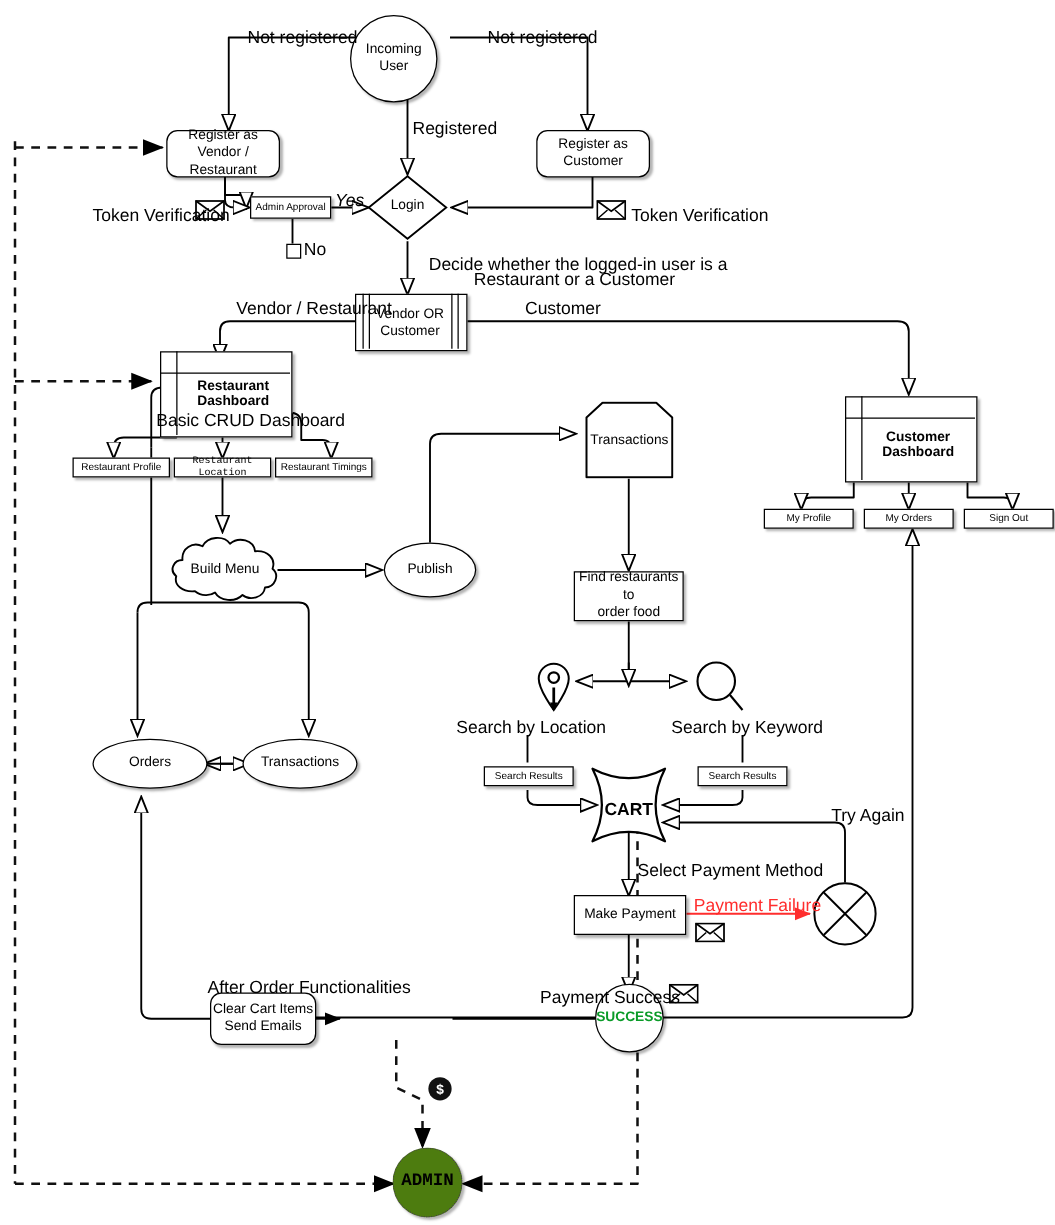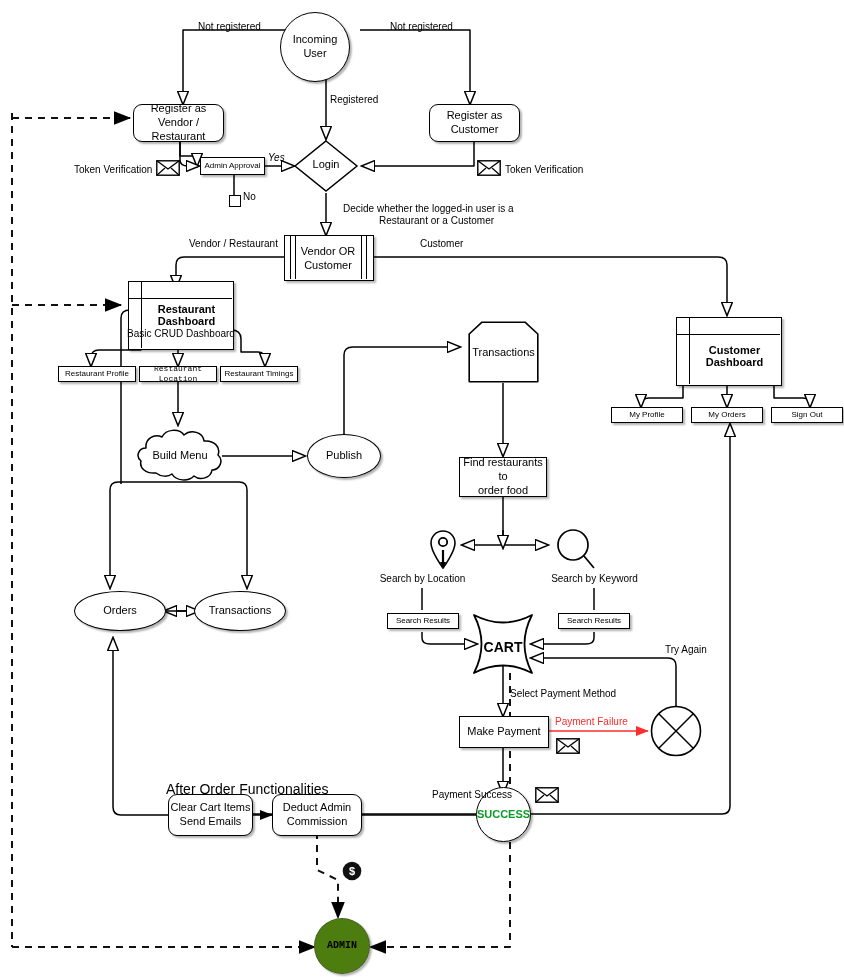--- a/index.html
+++ b/index.html
@@ -10,21 +10,21 @@
         justify-content:center;text-align:center;color:#000;line-height:1.25;}
   .lbl{position:absolute;color:#000;white-space:nowrap;line-height:1.25;text-align:center;}
   .sh{box-shadow:2px 2px 2px rgba(0,0,0,.30);}
   .rect{border:1.4px solid #000;background:#fff;}
   .rrect{border:1.4px solid #000;background:#fff;border-radius:9px;}
   .thin{border:1.1px solid #000;background:#fff;}
   .circle{border:1.6px solid #000;border-radius:50%;background:#fff;}
   .ellipse{border:1.5px solid #000;border-radius:50%;background:#fff;}
   .dotcircle{border:1.4px dotted #444;border-radius:50%;background:#4d7c0f;font-family:Liberation Mono, monospace;}
   .bold{font-weight:bold;}
-  .f11{font-size:11px;}.f10{font-size:10px;}.f9{font-size:14px;}.f8{font-size:8px;}
+  .f11{font-size:11px;}.f10{font-size:14px;}.f9{font-size:14px;}.f8{font-size:8px;}
   .env{position:absolute;}
 </style>
 </head>
 <body>
 
 <div id="canvas">
 
   <svg id="wires" viewBox="0 0 844 980">
     <defs>
       <marker id="oarrow" markerWidth="10" markerHeight="8" refX="8.5" refY="4" orient="auto">
@@ -328,24 +328,20 @@
       <circle cx="26" cy="26" r="24.5" fill="#fff" stroke="#000" stroke-width="1.6"></circle>
       <path d="M9,9 L43,43 M43,9 L9,43" stroke="#000" stroke-width="1.5" fill="none"></path>
     </svg>
   </div>
 
   <div class="lbl f9" style="left:166px;top:781px;">After Order Functionalities</div>
   <div class="node rrect sh f11" style="left:168px;top:794px;width:85px;height:42px;flex-direction:column;">
     <span>Clear Cart Items</span>
     <span>Send Emails</span>
   </div>
-  <div class="node rrect sh f11" style="left:272px;top:794px;width:90px;height:42px;flex-direction:column;">
-    <span>Deduct Admin</span>
-    <span>Commission</span>
-  </div>
 
   <div style="position:absolute;left:342px;top:861px;width:20px;height:20px;">
     <svg width="20" height="20" viewBox="0 0 20 20">
       <circle cx="10" cy="10" r="9.3" fill="#111"></circle>
       <text x="10" y="14.2" font-size="11" font-weight="bold" fill="#fff" text-anchor="middle" font-family="Liberation Sans, sans-serif">$</text>
     </svg>
   </div>
 
   <div class="node dotcircle sh" style="left:314px;top:918px;width:56px;height:56px;">
     <span class="f10 bold">ADMIN</span>

